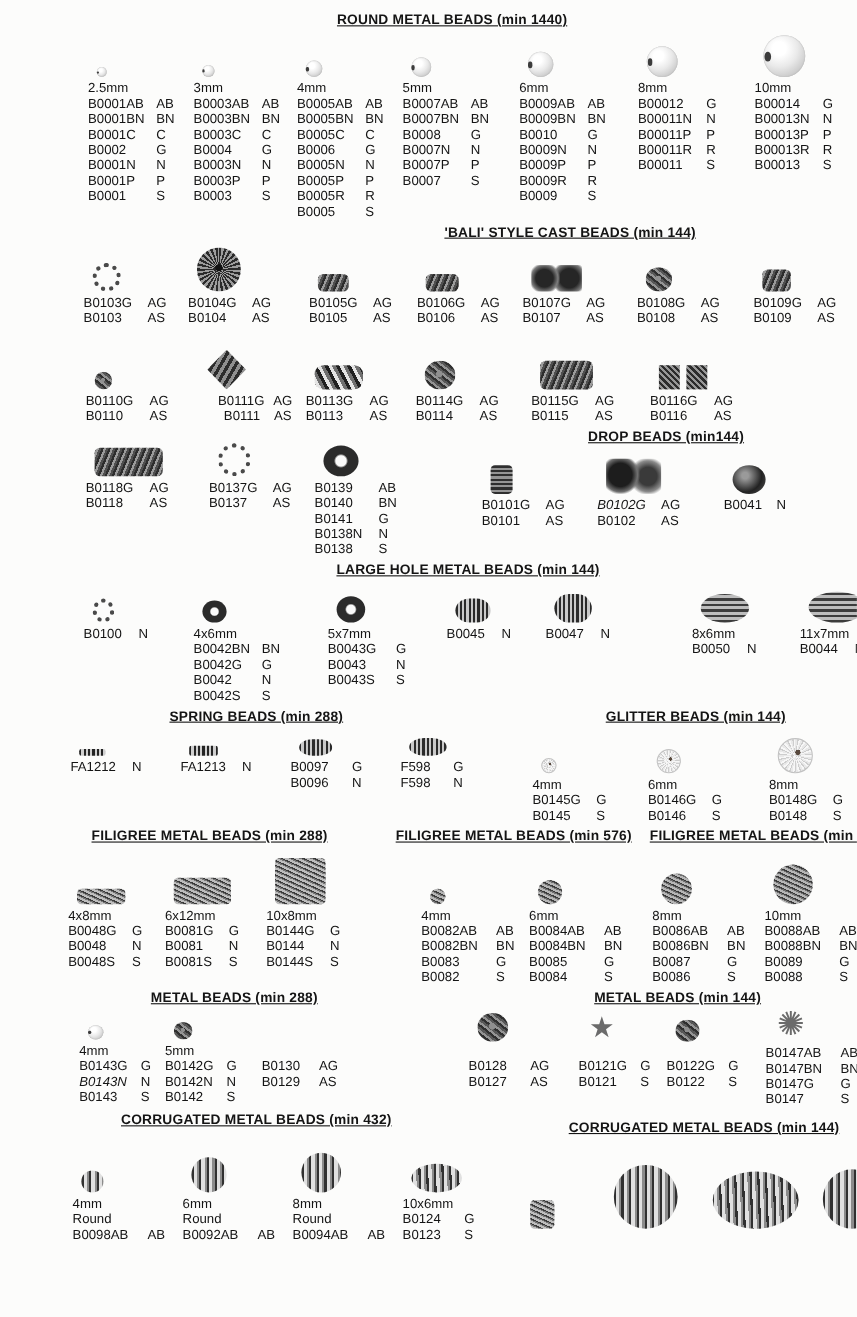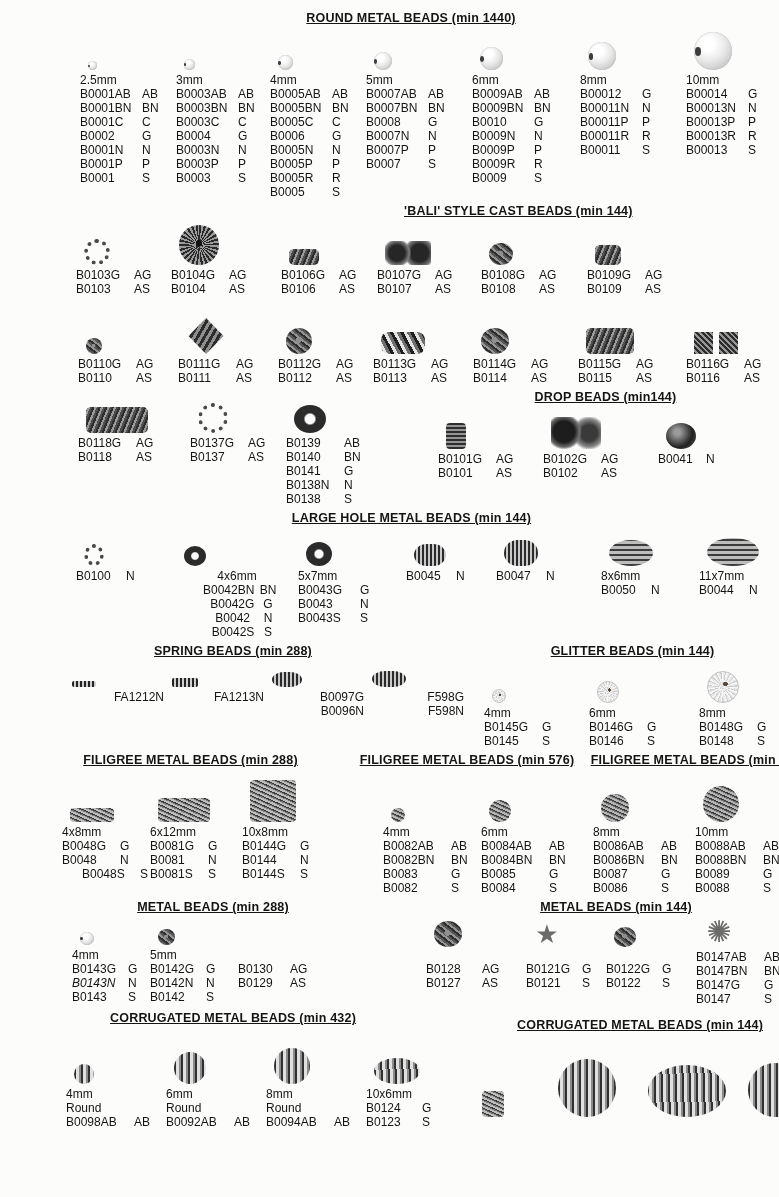--- a/index.html
+++ b/index.html
@@ -162,20 +162,27 @@
             <div class="code-row"><span class="code" style="width: 58px;">B0103G</span><span class="finish">AG</span></div>
             <div class="code-row"><span class="code" style="width: 58px;">B0103</span><span class="finish">AS</span></div>
           </div>
           <div class="item" style="width: 110px;">
             <div class="icon-wrap" style="height: 44px;">
               <span class="bead spiky" style="width: 40px; height: 40px;"></span>
             </div>
             <div class="code-row"><span class="code" style="width: 58px;">B0104G</span><span class="finish">AG</span></div>
             <div class="code-row"><span class="code" style="width: 58px;">B0104</span><span class="finish">AS</span></div>
           </div>
+          <div class="item" style="width: 98px;">
+            <div class="icon-wrap" style="height: 44px;">
+              <span class="bead bali-tube" style="width: 28px; height: 16px;"></span>
+            </div>
+            <div class="code-row"><span class="code" style="width: 58px;">B0105G</span><span class="finish">AG</span></div>
+            <div class="code-row"><span class="code" style="width: 58px;">B0105</span><span class="finish">AS</span></div>
+          </div>
           <div class="item" style="width: 96px;">
             <div class="icon-wrap" style="height: 44px;">
               <span class="bead bali-tube" style="width: 30px; height: 16px;"></span>
             </div>
             <div class="code-row"><span class="code" style="width: 58px;">B0106G</span><span class="finish">AG</span></div>
             <div class="code-row"><span class="code" style="width: 58px;">B0106</span><span class="finish">AS</span></div>
           </div>
           <div class="item" style="width: 104px;">
             <div class="icon-wrap" style="height: 44px;">
               <span class="bead double-round" style="width: 46px; height: 24px;"></span>
@@ -199,33 +206,26 @@
           </div>
         </div>
         <div class="row" style="padding-left: 42px; margin-top: 12px;">
           <div class="item" style="width: 100px;">
             <div class="icon-wrap" style="height: 46px;">
               <span class="bead bali-round" style="width: 16px; height: 16px;"></span>
             </div>
             <div class="code-row"><span class="code" style="width: 58px;">B0110G</span><span class="finish">AG</span></div>
             <div class="code-row"><span class="code" style="width: 58px;">B0110</span><span class="finish">AS</span></div>
           </div>
-          <div class="item" style="width: 100px;">
+          <div class="item" style="width: 100px; text-align: center;">
             <div class="icon-wrap" style="height: 46px;">
               <span class="bead bicone" style="width: 40px; height: 36px;"></span>
             </div>
             <div class="code-row"><span class="code" style="width: 58px;">B0111G</span><span class="finish">AG</span></div>
             <div class="code-row"><span class="code" style="width: 58px;">B0111</span><span class="finish">AS</span></div>
-          </div>
-          <div class="item" style="width: 95px;">
-            <div class="icon-wrap" style="height: 46px;">
-              <span class="bead bali-round" style="width: 26px; height: 26px;"></span>
-            </div>
-            <div class="code-row"><span class="code" style="width: 58px;">B0112G</span><span class="finish">AG</span></div>
-            <div class="code-row"><span class="code" style="width: 58px;">B0112</span><span class="finish">AS</span></div>
           </div>
           <div class="item" style="width: 100px;">
             <div class="icon-wrap" style="height: 46px;">
               <span class="bead twist-tube" style="width: 44px; height: 22px;"></span>
             </div>
             <div class="code-row"><span class="code" style="width: 58px;">B0113G</span><span class="finish">AG</span></div>
             <div class="code-row"><span class="code" style="width: 58px;">B0113</span><span class="finish">AS</span></div>
           </div>
           <div class="item" style="width: 105px;">
             <div class="icon-wrap" style="height: 46px;">
@@ -289,21 +289,21 @@
             <div class="icon-wrap" style="height: 42px;">
               <span class="bead drop-rect" style="width: 20px; height: 26px;"></span>
             </div>
             <div class="code-row"><span class="code" style="width: 58px;">B0101G</span><span class="finish">AG</span></div>
             <div class="code-row"><span class="code" style="width: 58px;">B0101</span><span class="finish">AS</span></div>
           </div>
           <div class="item" style="width: 115px;">
             <div class="icon-wrap" style="height: 42px;">
               <span class="bead double-drop" style="width: 50px; height: 32px;"></span>
             </div>
-            <div class="code-row"><span class="code" style="width: 58px;">B0102G</span><span class="finish">AG</span></div>
+            <div class="code-row"><span class="code" style="width: 58px; font-style: italic;">B0102G</span><span class="finish">AG</span></div>
             <div class="code-row"><span class="code" style="width: 58px;">B0102</span><span class="finish">AS</span></div>
           </div>
           <div class="item" style="width: 88px;">
             <div class="icon-wrap" style="height: 42px;">
               <span class="bead dark-sphere" style="width: 30px; height: 26px;"></span>
             </div>
             <div class="code-row"><span class="code" style="width: 48px;">B0041</span><span class="finish">N</span></div>
           </div>
         </div>
       </div>
@@ -313,21 +313,21 @@
         <div class="sec-title-row">
           <div class="sec-title">LARGE HOLE METAL BEADS (min 144)</div>
         </div>
         <div class="row" style="padding-left: 40px;">
           <div class="item" style="width: 100px;">
             <div class="icon-wrap" style="height: 38px;">
               <span class="bead ring" style="width: 20px; height: 22px;"></span>
             </div>
             <div class="code-row"><span class="code" style="width: 50px;">B0100</span><span class="finish">N</span></div>
           </div>
-          <div class="item" style="width: 122px; text-align: center;">
+          <div class="item" style="width: 122px;">
             <div class="icon-wrap" style="height: 38px;">
               <span class="bead dark-donut" style="width: 22px; height: 20px;"></span>
             </div>
             <div class="lbl">4x6mm</div>
             <div class="code-row"><span class="code">B0042BN</span><span class="finish">BN</span></div>
             <div class="code-row"><span class="code">B0042G</span><span class="finish">G</span></div>
             <div class="code-row"><span class="code">B0042</span><span class="finish">N</span></div>
             <div class="code-row"><span class="code">B0042S</span><span class="finish">S</span></div>
           </div>
           <div class="item" style="width: 108px;">
@@ -344,39 +344,39 @@
               <span class="bead coil" style="width: 32px; height: 22px;"></span>
             </div>
             <div class="code-row"><span class="code" style="width: 50px;">B0045</span><span class="finish">N</span></div>
           </div>
           <div class="item" style="width: 105px;">
             <div class="icon-wrap" style="height: 38px;">
               <span class="bead coil" style="width: 34px; height: 26px;"></span>
             </div>
             <div class="code-row"><span class="code" style="width: 50px;">B0047</span><span class="finish">N</span></div>
           </div>
-          <div class="item" style="width: 98px;">
+          <div class="item" style="width: 98px; margin-left: 28px;">
             <div class="icon-wrap" style="height: 38px;">
               <span class="bead oval" style="width: 44px; height: 26px;"></span>
             </div>
             <div class="lbl">8x6mm</div>
             <div class="code-row"><span class="code" style="width: 50px;">B0050</span><span class="finish">N</span></div>
           </div>
           <div class="item" style="width: 88px;">
             <div class="icon-wrap" style="height: 38px;">
               <span class="bead oval" style="width: 52px; height: 28px;"></span>
             </div>
             <div class="lbl">11x7mm</div>
             <div class="code-row"><span class="code" style="width: 50px;">B0044</span><span class="finish">N</span></div>
           </div>
         </div>
       </div>
     </div>
     <div class="block">
-      <div class="section" style="width: 430px; text-align: right;">
+      <div class="section" style="width: 430px;">
         <div class="sec-title-row">
           <div class="sec-title">SPRING BEADS (min 288)</div>
         </div>
         <div class="row" style="padding-left: 28px;">
           <div class="item" style="width: 100px;">
             <div class="icon-wrap" style="height: 26px;">
               <span class="bead spring" style="width: 24px; height: 6px;"></span>
             </div>
             <div class="code-row"><span class="code" style="width: 56px;">FA1212</span><span class="finish">N</span></div>
           </div>
@@ -440,21 +440,21 @@
           <div class="sec-title">FILIGREE METAL BEADS (min 288)</div>
         </div>
         <div class="row" style="padding-left: 26px;">
           <div class="item" style="width: 88px;">
             <div class="icon-wrap" style="height: 52px;">
               <span class="bead filigree" style="width: 44px; height: 14px;"></span>
             </div>
             <div class="lbl">4x8mm</div>
             <div class="code-row"><span class="code" style="width: 58px;">B0048G</span><span class="finish">G</span></div>
             <div class="code-row"><span class="code" style="width: 58px;">B0048</span><span class="finish">N</span></div>
-            <div class="code-row"><span class="code" style="width: 58px; margin-left: 20px;">B0048S</span><span class="finish">S</span></div>
+            <div class="code-row"><span class="code" style="width: 58px;">B0048S</span><span class="finish">S</span></div>
           </div>
           <div class="item" style="width: 92px;">
             <div class="icon-wrap" style="height: 52px;">
               <span class="bead filigree" style="width: 52px; height: 24px;"></span>
             </div>
             <div class="lbl">6x12mm</div>
             <div class="code-row"><span class="code" style="width: 58px;">B0081G</span><span class="finish">G</span></div>
             <div class="code-row"><span class="code" style="width: 58px;">B0081</span><span class="finish">N</span></div>
             <div class="code-row"><span class="code" style="width: 58px;">B0081S</span><span class="finish">S</span></div>
           </div>

